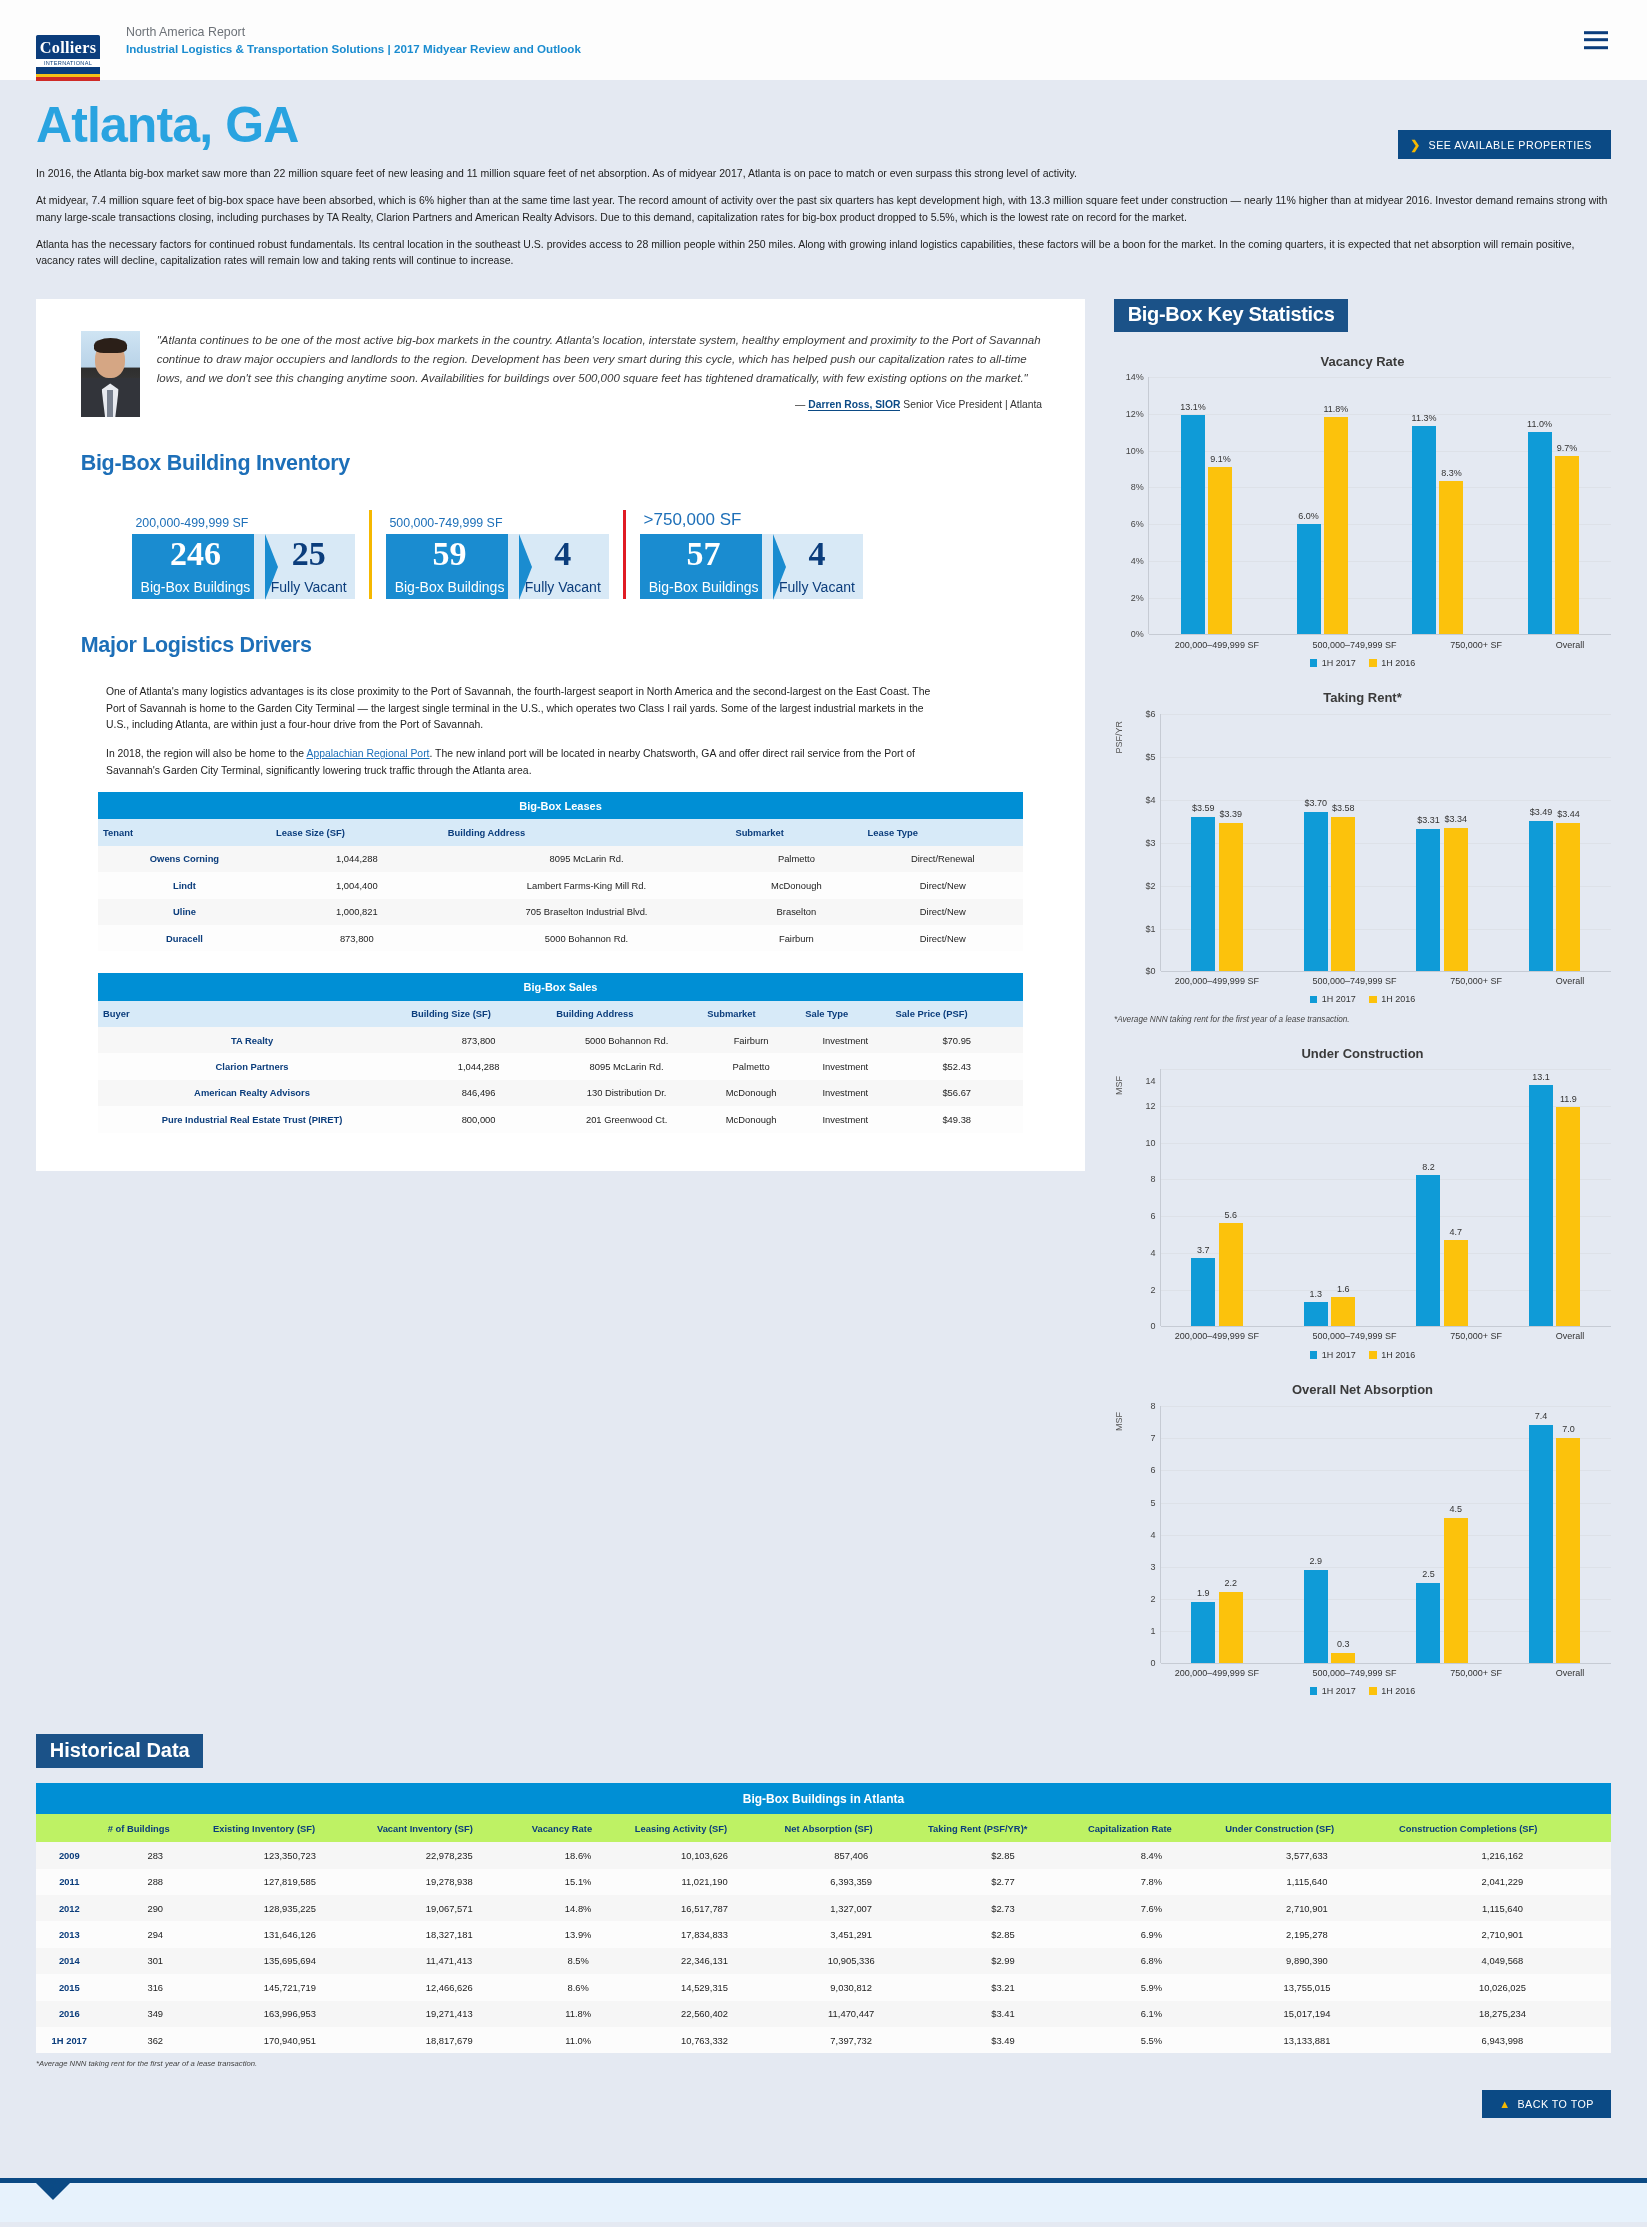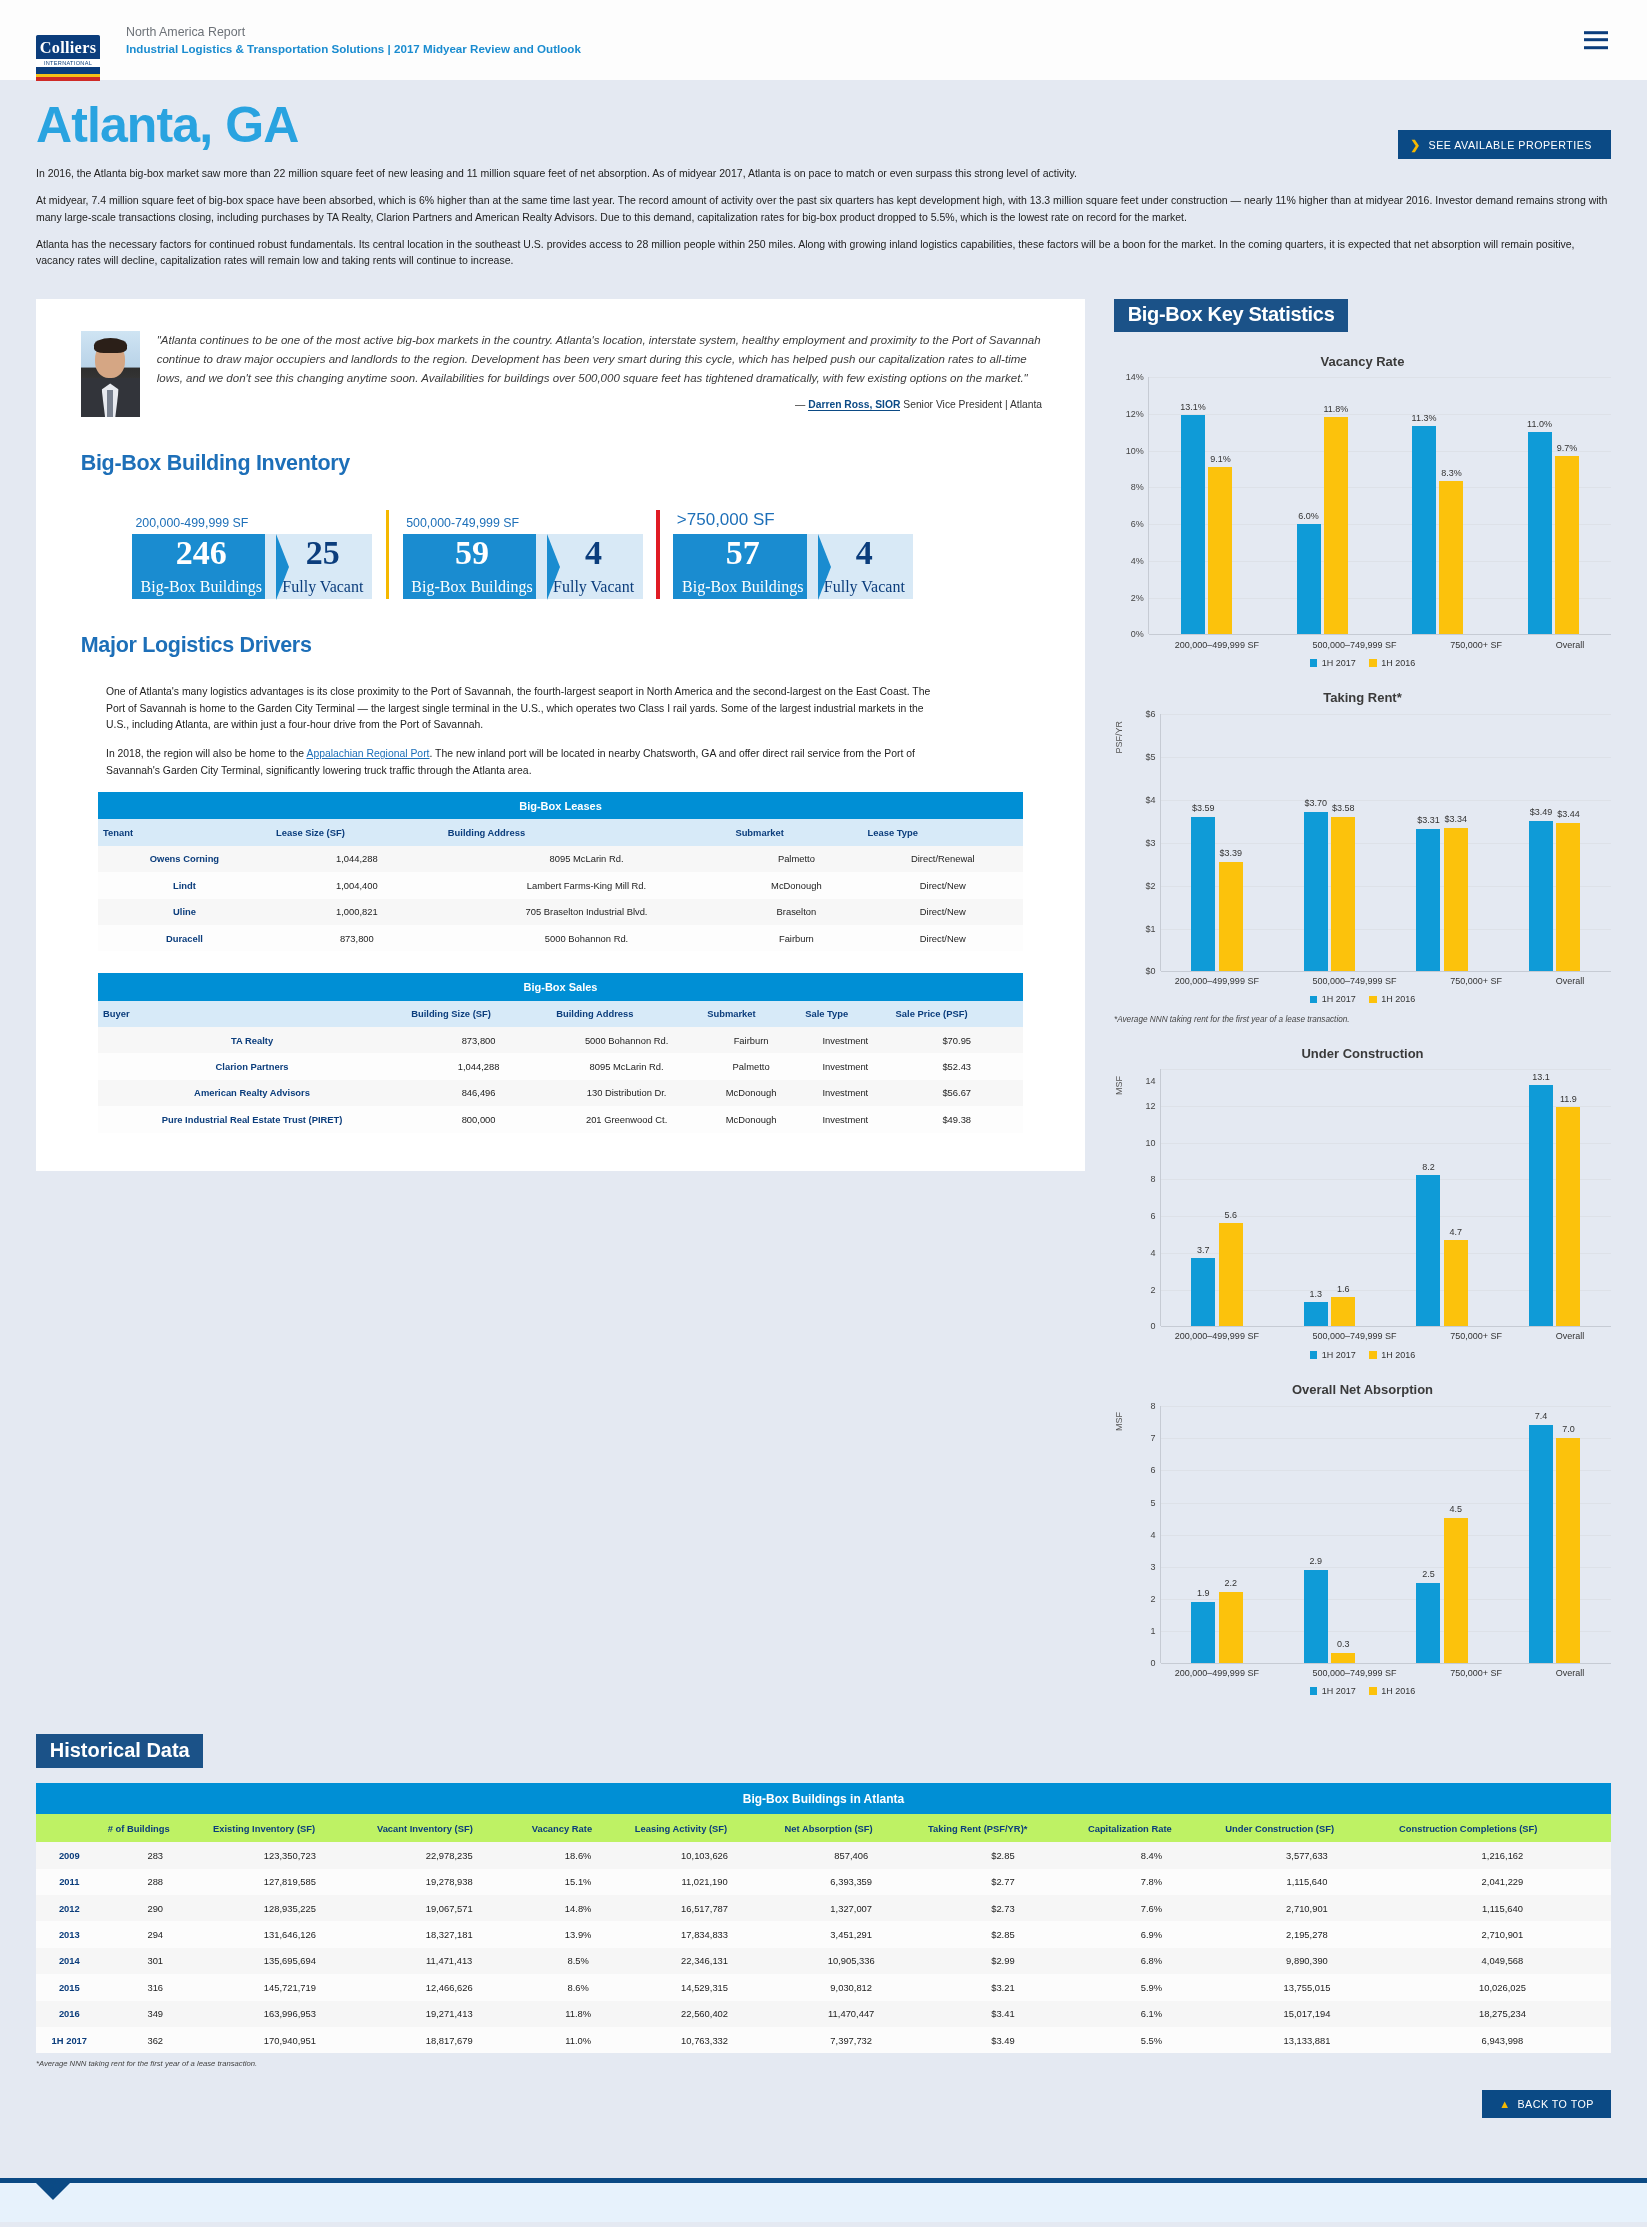--- a/index.html
+++ b/index.html
@@ -116,21 +116,21 @@
     justify-content: center; align-items: center; padding: 0 8.6px;
   }
   .bar-a { background: #1a8cd0; color: #fff; padding-right: 15.4px; }
   .bar-b { background: #d8e9f6; color: #0b3d7c; padding-left: 17px; margin-left: -12px; }
   .bar-a::after {
     content: ""; position: absolute; right: -12px; top: 0; width: 0; height: 0;
     border-top: 33px solid transparent; border-bottom: 33px solid transparent;
     border-left: 13px solid #1a8cd0; z-index: 2;
   }
   .bar-num { font-size: 34px; font-weight: bold; line-height: .95; font-family: "Liberation Serif", serif; }
-  .bar-cap { font-size: 16px; margin-top: 9px; font-family: Liberation Serif, serif; }
+  .bar-cap { font-size: 14px; margin-top: 9px; }
   .divider { width: 3.4px; align-self: stretch; margin: 0 13.7px; }
   .div-y { background: #f5b800; }
   .div-r { background: #e01b24; }
 
   .body-text { margin: 26px 0 0 39px; max-width: 841px; }
   .body-text p { font-size: 10.4px; line-height: 1.62; color: #222; margin-bottom: 12px; }
   .body-text a { color: #1d6fb8; text-decoration: underline; }
 
   
   .tbl { width: 100%; border-collapse: collapse; margin-top: 12px; }
@@ -572,21 +572,21 @@
               <div class="gridline" style="top: 43px;"></div>
               <div class="gridline" style="top: 0px;"></div>
               <div class="bars">
                 <div class="grp">
                   <div class="col">
                     <div class="bar b1" style="height: 154px;">
                       <div class="val">$3.59</div>
                     </div>
                   </div>
                   <div class="col">
-                    <div class="bar b2" style="height: 109px;">
+                    <div class="bar b2" style="height: 148px;">
                       <div class="val">$3.39</div>
                     </div>
                   </div>
                 </div>
                 <div class="grp">
                   <div class="col">
                     <div class="bar b1" style="height: 159px;">
                       <div class="val">$3.70</div>
                     </div>
                   </div>

